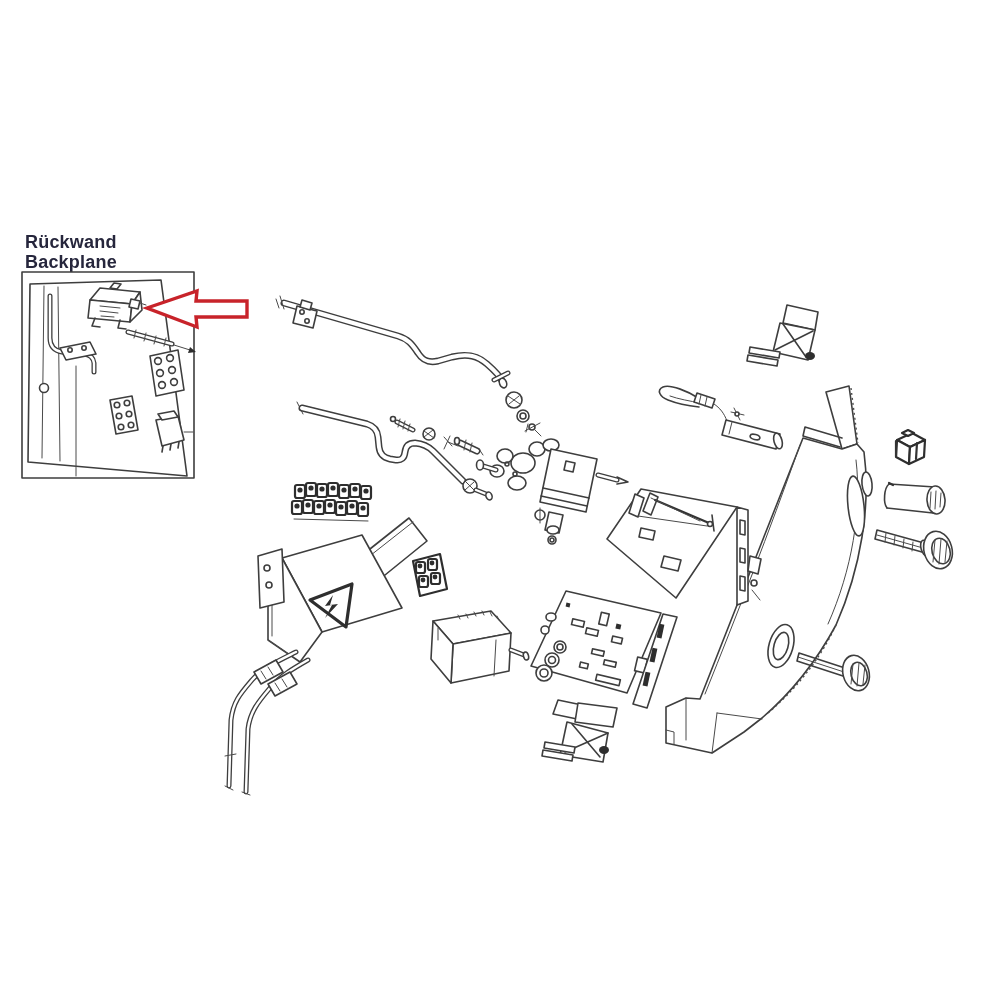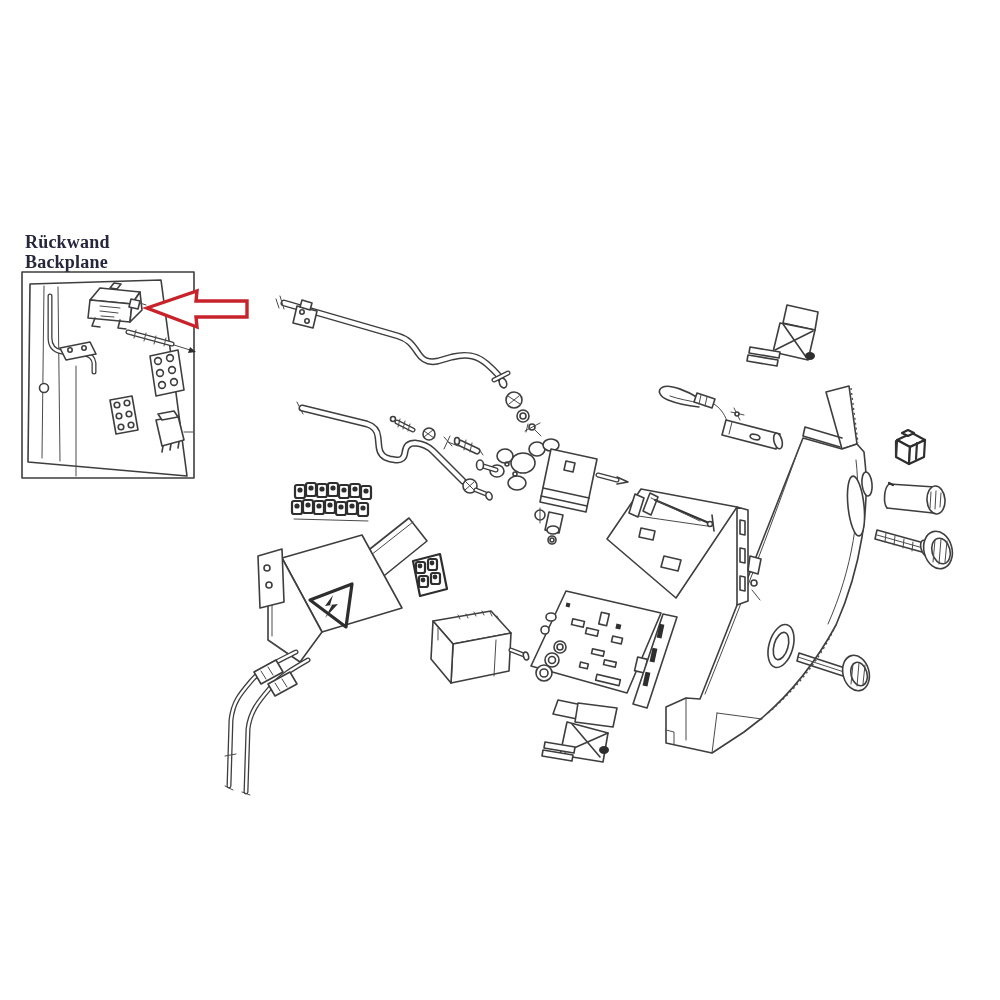--- a/index.html
+++ b/index.html
@@ -1,17 +1,17 @@
 <!DOCTYPE html>
 <html><head>
 <meta charset="utf-8">
 <style>
   html,body{margin:0;padding:0;background:#ffffff;}
   .canvas{position:relative;width:1000px;height:1000px;background:#fff;overflow:hidden;
-          font-family:Liberation Serif, serif;}
+          font-family:Liberation Sans, sans-serif;}
   svg{position:absolute;left:0;top:0;}
   
   .ln  {fill:none;stroke:#3e3e3e;stroke-width:1.6;stroke-linecap:round;stroke-linejoin:round;}
   .thin{fill:none;stroke:#4a4a4a;stroke-width:1;stroke-linecap:round;stroke-linejoin:round;}
   .ln2 {fill:none;stroke:#333333;stroke-width:2.2;stroke-linecap:round;stroke-linejoin:round;}
   .fw  {fill:#ffffff;stroke:#3e3e3e;stroke-width:1.6;stroke-linejoin:round;}
   .fw2 {fill:#ffffff;stroke:#2e2e2e;stroke-width:2.2;stroke-linejoin:round;}
   .dk  {fill:#2e2e2e;stroke:none;}
   .t-o {fill:none;stroke:#3e3e3e;stroke-width:7;stroke-linecap:round;stroke-linejoin:round;}
   .t-i {fill:none;stroke:#ffffff;stroke-width:4;stroke-linecap:round;stroke-linejoin:round;}

